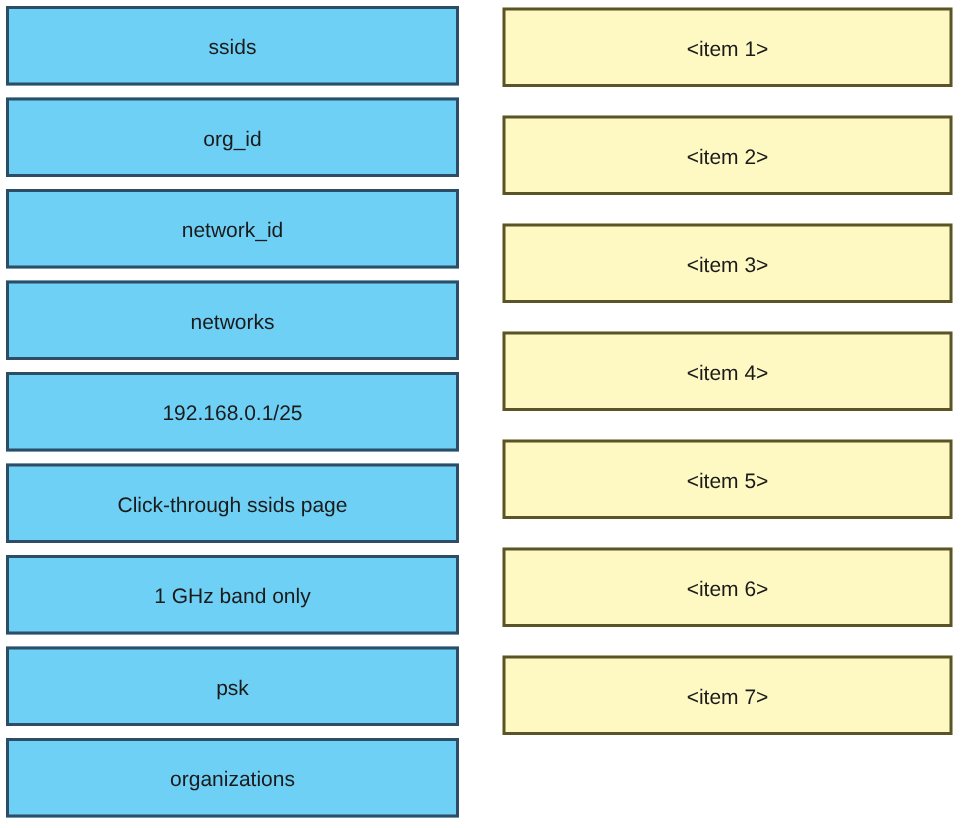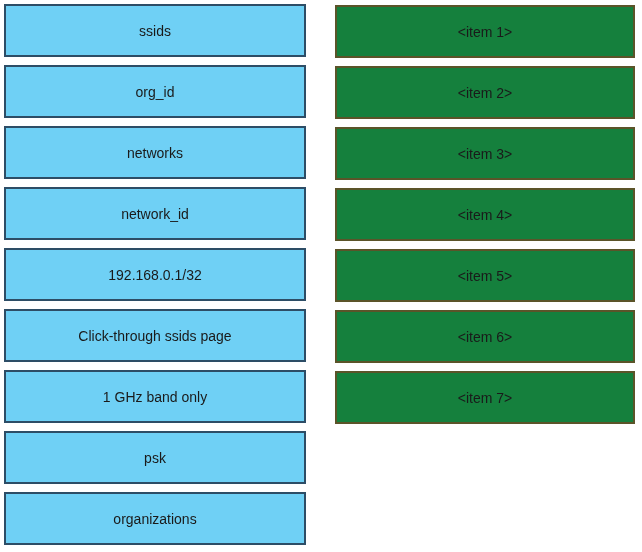--- a/index.html
+++ b/index.html
@@ -41,37 +41,37 @@
     color: #1a1a1a;
     text-align: center;
     user-select: none;
   }
   #left-column .box {
     background: #6fd0f5;
     border: 2px solid #2d4d66;
     margin-bottom: 8px;
   }
   #right-column .box {
-    background: #15803d;
+    background: #fef9c3;
     border: 2px solid #5b5429;
-    margin-bottom: 8px;
+    margin-bottom: 19px;
   }
   .box:last-child {
     margin-bottom: 0;
   }
 </style>
 </head>
 <body>
 
 <div id="left-column" class="column">
   <div class="box">ssids</div>
   <div class="box">org_id</div>
+  <div class="box">network_id</div>
   <div class="box">networks</div>
-  <div class="box">network_id</div>
-  <div class="box">192.168.0.1/32</div>
+  <div class="box">192.168.0.1/25</div>
   <div class="box">Click-through ssids page</div>
   <div class="box">1 GHz band only</div>
   <div class="box">psk</div>
   <div class="box">organizations</div>
 </div>
 
 <div id="right-column" class="column">
   <div class="box">&lt;item 1&gt;</div>
   <div class="box">&lt;item 2&gt;</div>
   <div class="box">&lt;item 3&gt;</div>

